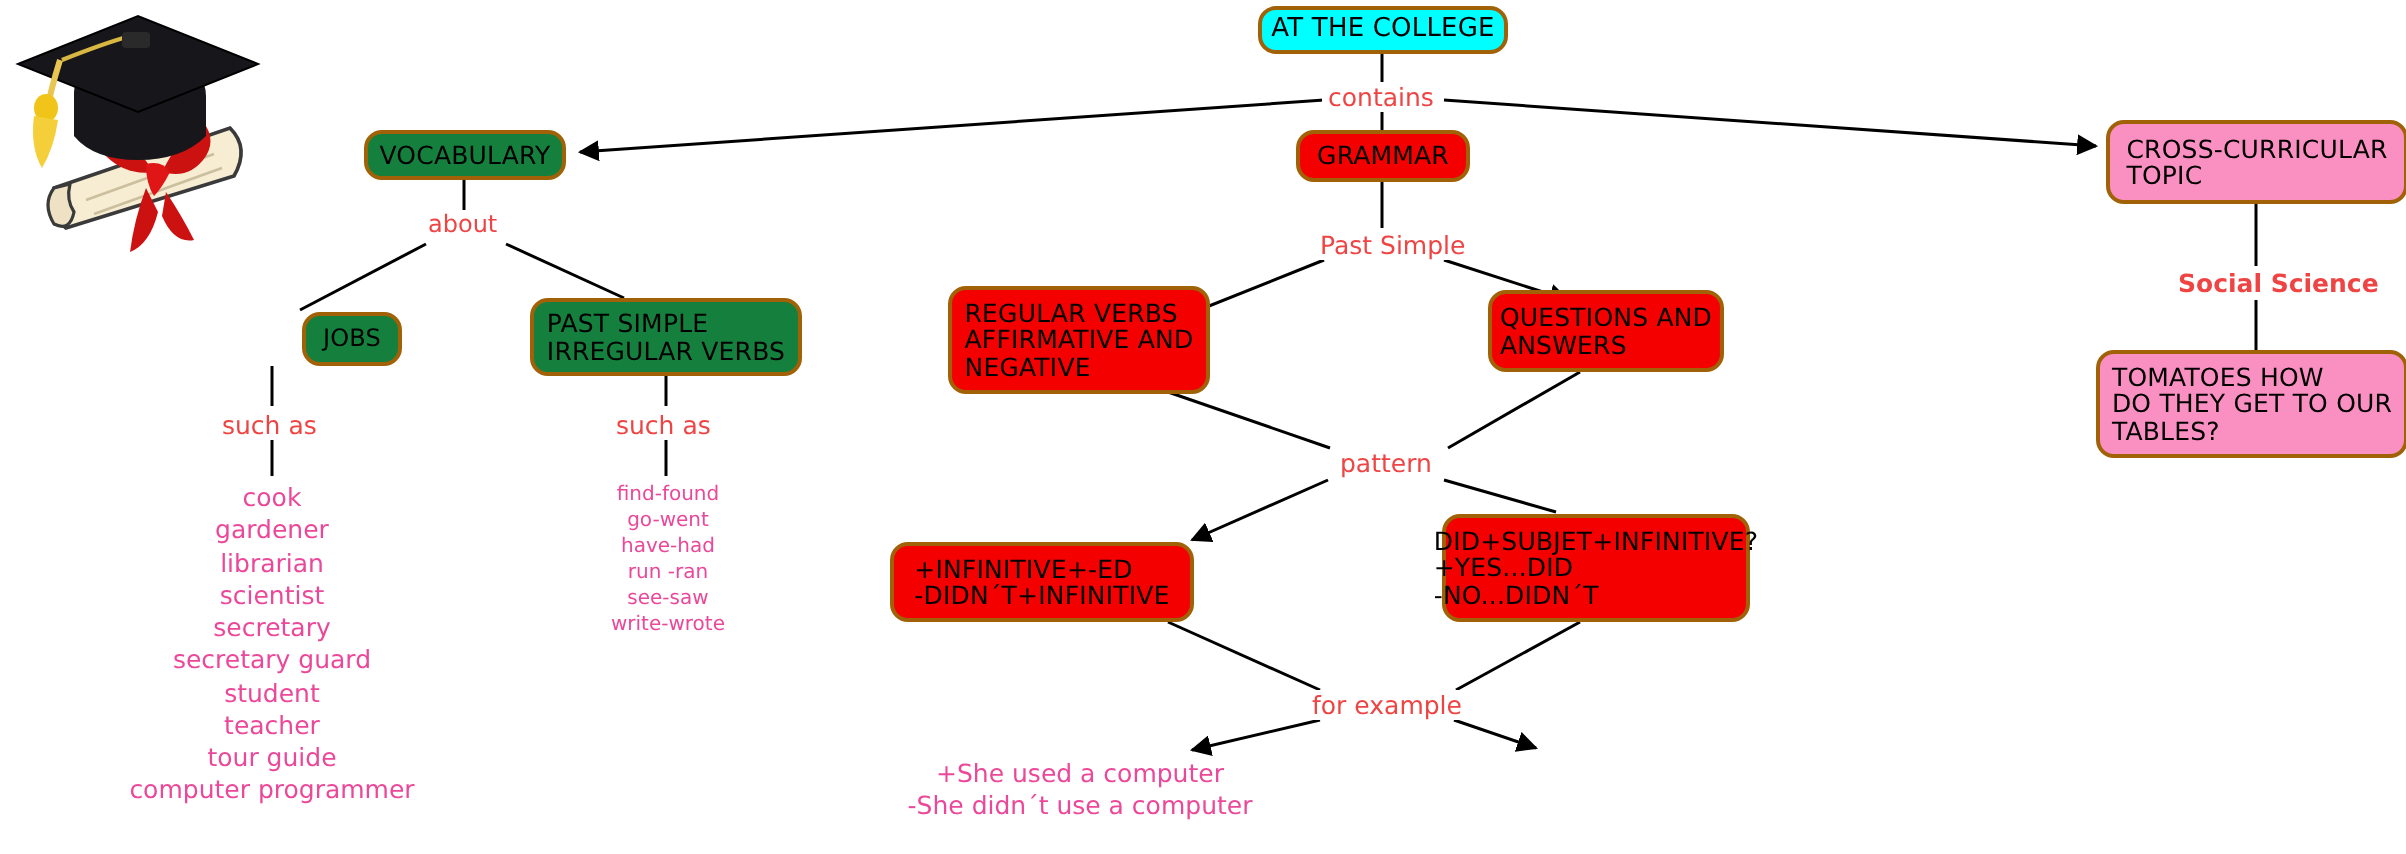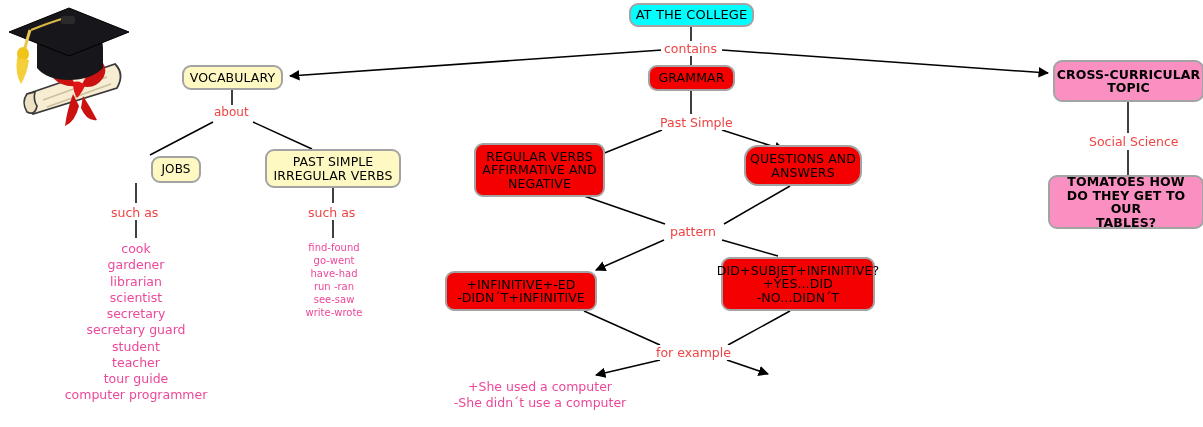--- a/index.html
+++ b/index.html
@@ -19,36 +19,35 @@
     position: absolute;
     left: 0;
     top: 0;
     width: 1203px;
     height: 427px;
     pointer-events: none;
   }
   .node {
     position: absolute;
     box-sizing: border-box;
-    border: 2px solid #a3a3a3;
+    border: 2px solid #a16207;
     border-radius: 9px;
     display: flex;
     align-items: center;
     justify-content: center;
-    text-align: center;
     color: #000000;
     line-height: 1.08;
     letter-spacing: 0.1px;
     white-space: pre-line;
     z-index: 3;
   }
   .n-cyan  { background: #00ffff; }
-  .n-green { background: #fef9c3; }
+  .n-green { background: #15803d; }
   .n-red   { background: #f40000; }
-  .n-pink  { background: #fa90c2; font-weight: bold; }
+  .n-pink  { background: #fa90c2; }
 
   .linklabel {
     position: absolute;
     color: #ef4444;
     background: #ffffff;
     padding: 0 3px;
     white-space: nowrap;
     z-index: 4;
     text-align: center;
   }
@@ -157,21 +156,21 @@
 
   <div class="node n-green" style="left:111px; top:156px; width:50px; height:27px; font-size:12px;margin-left:40px;">JOBS</div>
 
   <div class="node n-green" style="left:265px; top:149px; width:136px; height:39px; font-size:12.5px;">PAST SIMPLE
 IRREGULAR VERBS</div>
 
   <div class="node n-red" style="left:474px; top:143px; width:131px; height:54px; font-size:12.5px;">REGULAR VERBS
 AFFIRMATIVE AND
 NEGATIVE</div>
 
-  <div class="node n-red" style="left:744px; top:145px; width:118px; height:41px; font-size:12.5px;border-radius:14px;">QUESTIONS AND
+  <div class="node n-red" style="left:744px; top:145px; width:118px; height:41px; font-size:12.5px;">QUESTIONS AND
 ANSWERS</div>
 
   <div class="node n-red" style="left:445px; top:271px; width:152px; height:40px; font-size:12.5px;">+INFINITIVE+-ED
 -DIDN´T+INFINITIVE</div>
 
   <div class="node n-red" style="left:721px; top:257px; width:154px; height:54px; font-size:12.5px;">DID+SUBJET+INFINITIVE?
 +YES...DID
 -NO...DIDN´T</div>
 
   <div class="node n-pink" style="left:1048px; top:175px; width:156px; height:54px; font-size:12.5px;">TOMATOES HOW
@@ -185,21 +184,21 @@
   <div class="linklabel" style="left:108px; top:205px; font-size:12.5px;">such as</div>
 
   <div class="linklabel" style="left:305px; top:205px; font-size:12.5px;">such as</div>
 
   <div class="linklabel" style="left:657px; top:115px; font-size:12.5px;">Past Simple</div>
 
   <div class="linklabel" style="left:667px; top:224px; font-size:12.5px;">pattern</div>
 
   <div class="linklabel" style="left:653px; top:345px; font-size:12.5px;">for example</div>
 
-  <div class="linklabel" style="left:1086px; top:134px; font-size:12.5px;">Social Science</div>
+  <div class="linklabel" style="left:1086px; top:134px; font-size:12.5px;font-weight:bold;">Social Science</div>
 
   <div class="freetext" style="left:36px; top:241px; width:200px; font-size:12.5px;">cook
 gardener
 librarian
 scientist
 secretary
 secretary guard
 student
 teacher
 tour guide

